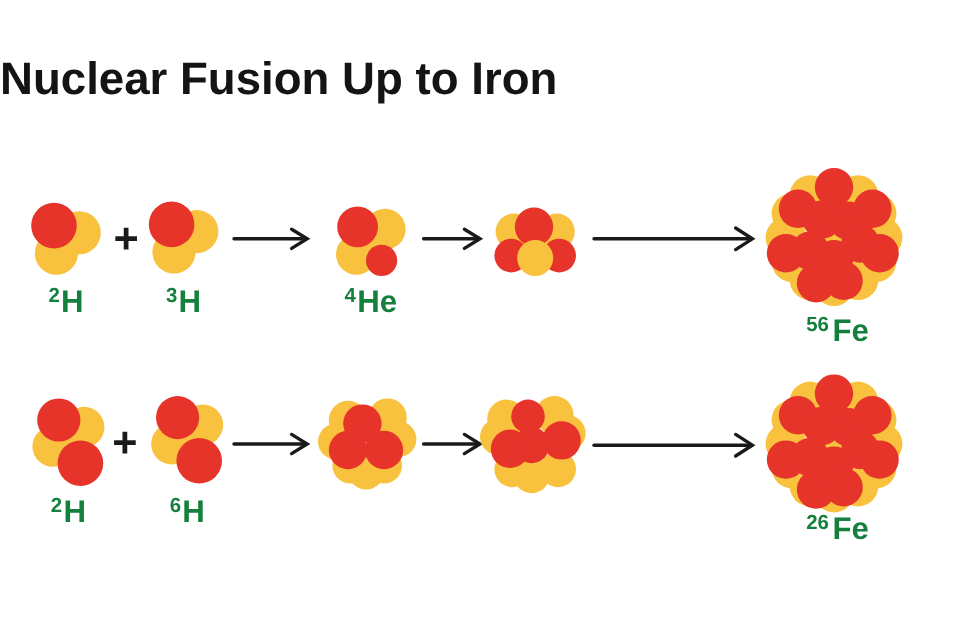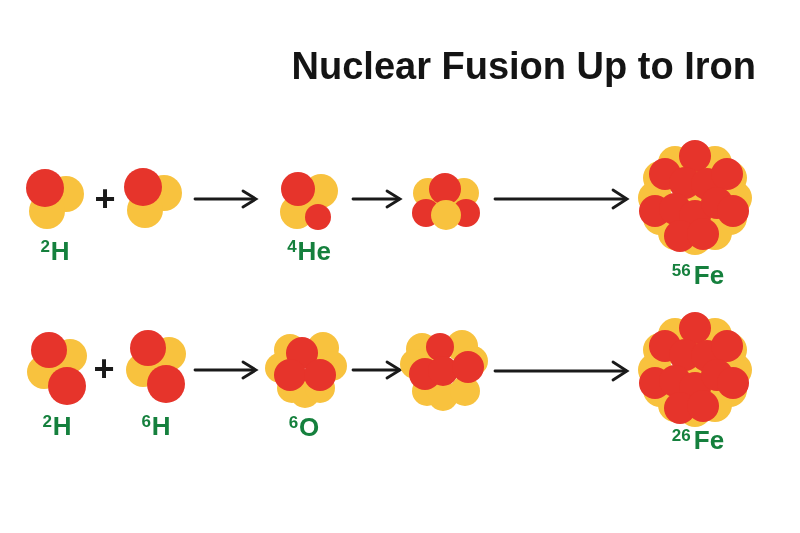--- a/index.html
+++ b/index.html
@@ -2,21 +2,21 @@
 <html><head>
 <meta charset="utf-8">
 <style>
   html,body { margin:0; padding:0; background:#ffffff; }
   .canvas {
     position:relative; width:800px; height:533px; background:#ffffff;
     font-family:"Liberation Sans", sans-serif; color:#161616; overflow:hidden;
   }
   .title {
     position:absolute; top:45px; left:0; width:756px;
-    text-align:right; font-size:38px; font-weight:700; letter-spacing:0px;
+    text-align:left; font-size:38px; font-weight:700; letter-spacing:0px;
     color:#141414; line-height:1.15;
   }
   .atom { position:absolute; }
   .atom svg { display:block; }
   .label {
     position:absolute; text-align:center; font-weight:700;
     font-size:26px; color:#15803d; white-space:nowrap; line-height:1.0;
   }
   .label .sup {
     font-size:17px; display:inline-block; transform:translateY(-8px);
@@ -117,20 +117,23 @@
         <circle cx="87" cy="70" r="16" fill="#E6342B"></circle>
         <circle cx="103" cy="78" r="16" fill="#E6342B"></circle>
         <circle cx="50" cy="103" r="16" fill="#E6342B"></circle>
         <circle cx="73" cy="101" r="16" fill="#E6342B"></circle>
       </svg>
     </div>
 
   <div class="label" style="left:5px;top:238px;width:100px;">
     <span class="sup">2</span><span>H</span>
   </div>
+  <div class="label" style="left:103px;top:238px;width:100px;">
+    <span class="sup">3</span><span>H</span>
+  </div>
   <div class="label" style="left:259px;top:238px;width:100px;">
     <span class="sup">4</span><span>He</span>
   </div>
   <div class="label fe" style="left:633px;top:262px;width:130px;">
     <span class="sup">56</span><span>Fe</span>
   </div>
 
   <div class="atom" style="left:7px;top:319px;">
       <svg width="100" height="100" viewBox="0 0 100 100">
         <circle cx="63" cy="37" r="17" fill="#F8C23E"></circle>
@@ -224,20 +227,17 @@
         <circle cx="73" cy="101" r="16" fill="#E6342B"></circle>
       </svg>
     </div>
 
   <div class="label" style="left:7px;top:413px;width:100px;">
     <span class="sup">2</span><span>H</span>
   </div>
   <div class="label" style="left:106px;top:413px;width:100px;">
     <span class="sup">6</span><span>H</span>
   </div>
-  <div class="label" style="left:254px;top:414px;width:100px;">
-    <span class="sup">6</span><span>O</span>
-  </div>
   <div class="label fe" style="left:633px;top:427px;width:130px;">
     <span class="sup">26</span><span>Fe</span>
   </div>
 
 </div>
 
 </body></html>

